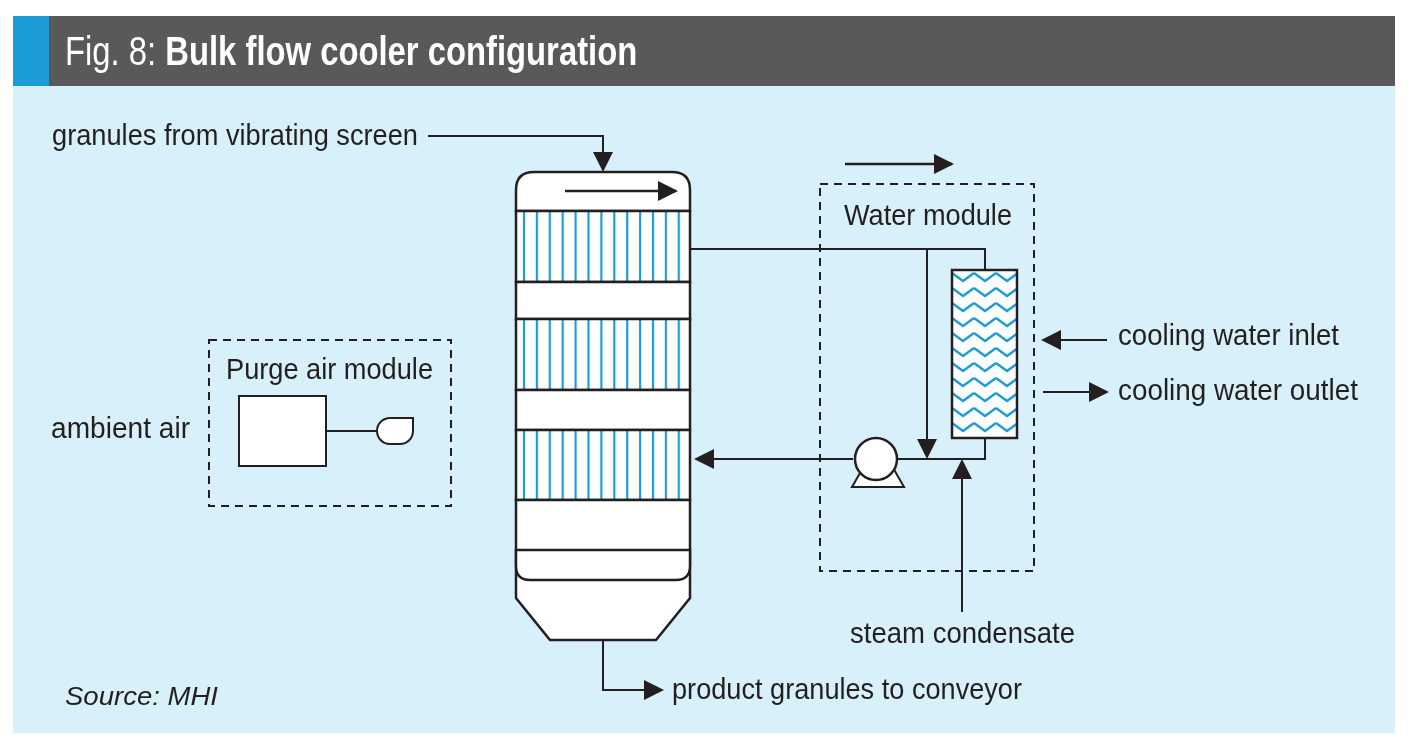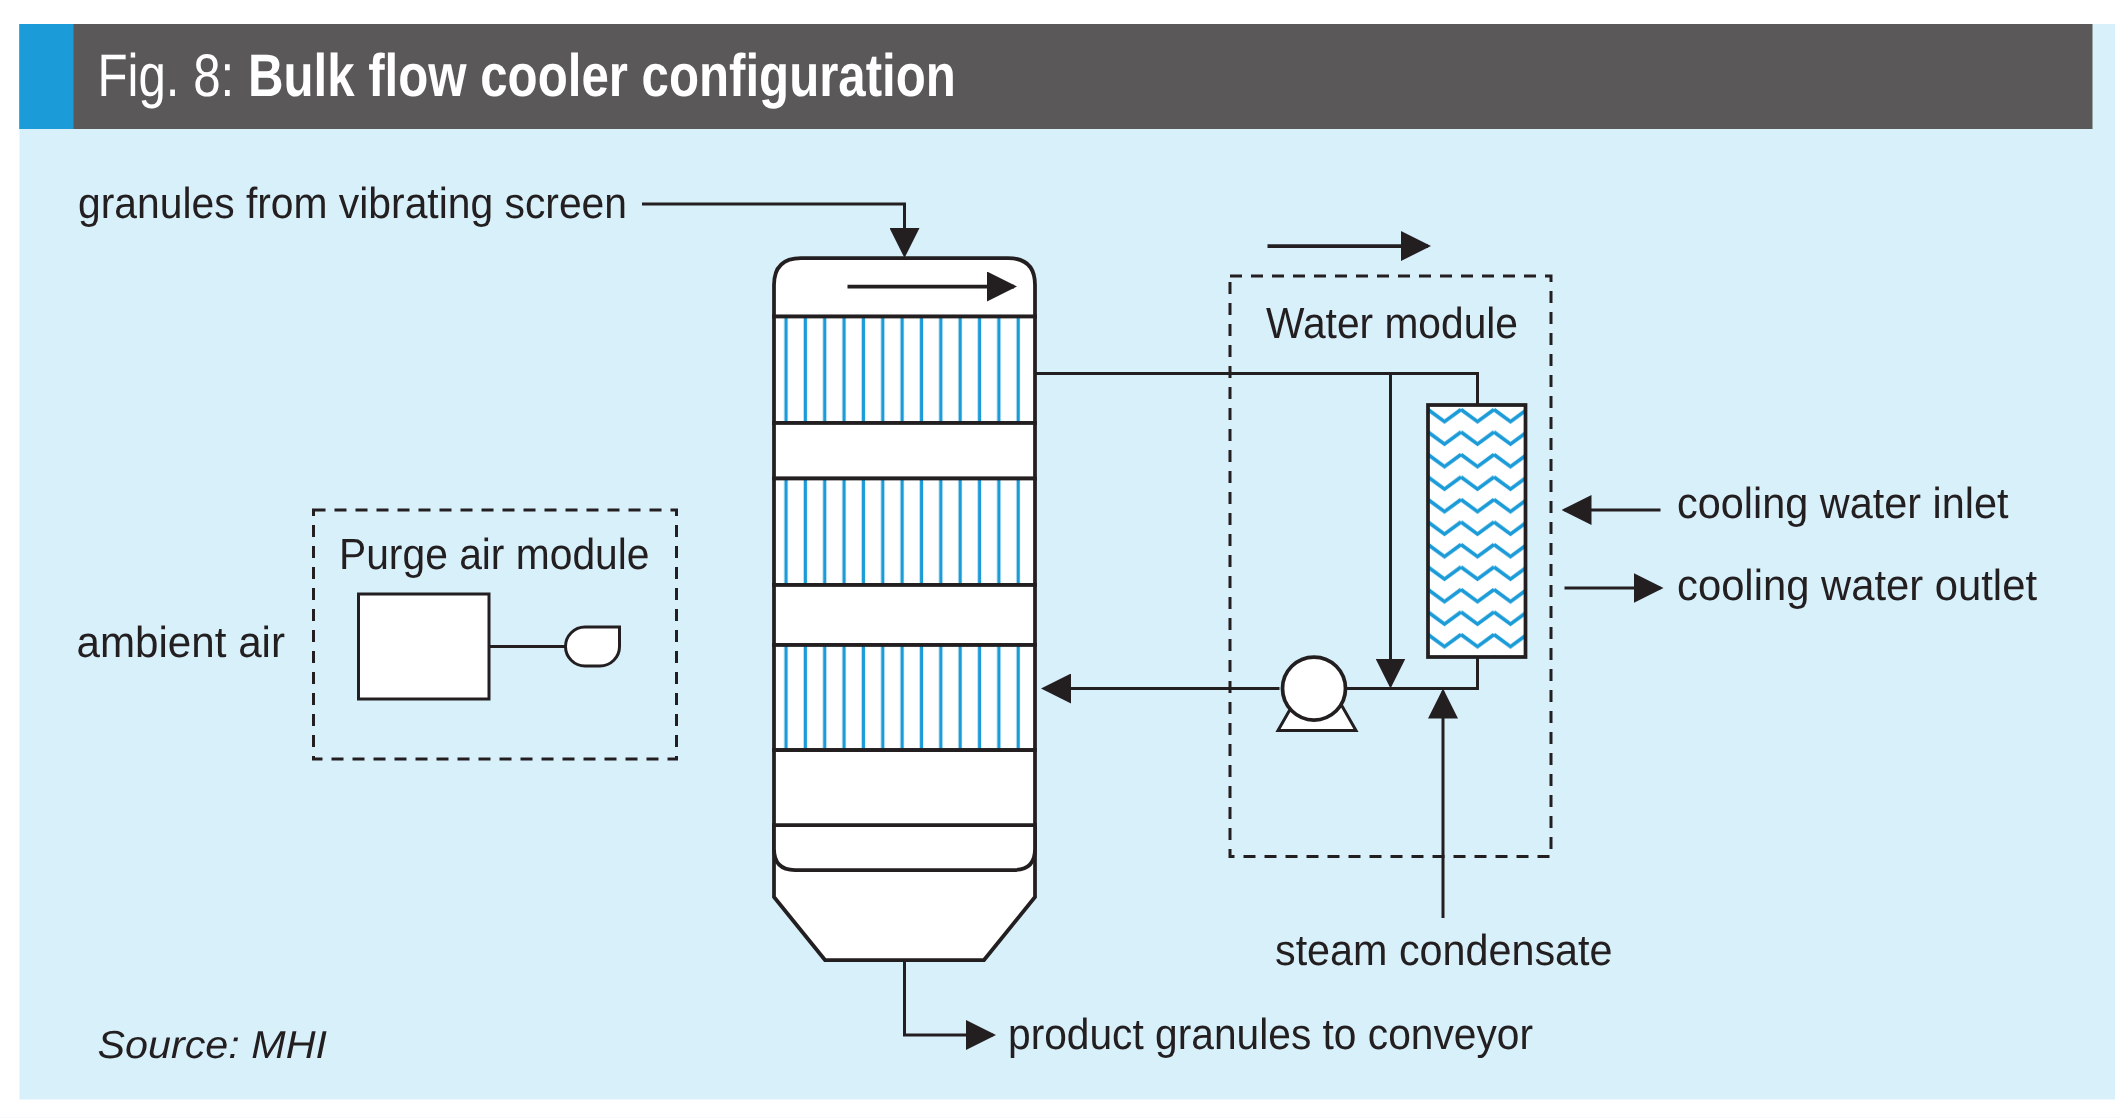--- a/index.html
+++ b/index.html
@@ -1,17 +1,17 @@
 <!DOCTYPE html>
 <html><head>
 <meta charset="utf-8">
 <style>
   html,body{margin:0;padding:0;background:#ffffff;}
   body{width:1414px;height:745px;position:relative;overflow:hidden;font-family:"Liberation Sans",sans-serif;}
-  .frame{position:absolute;left:13px;top:16px;width:1382px;height:717px;background:#d8f0fa;padding-left:15px;}
+  .frame{position:absolute;left:13px;top:16px;width:1382px;height:717px;background:#d8f0fa;}
   .header{position:absolute;left:0;top:0;width:1382px;height:70px;background:#5a5859;}
   .header .accent{position:absolute;left:0;top:0;width:36px;height:70px;background:#1b9bd7;}
   .header .title{position:absolute;left:52px;top:8px;color:#ffffff;font-size:40px;line-height:54px;font-family:"Liberation Sans",sans-serif;transform:scaleX(0.82);transform-origin:left center;white-space:nowrap;}
   .header .title .bold{font-weight:bold;}
   svg{position:absolute;left:0;top:0;}
   .lbl{font-family:"Liberation Sans",sans-serif;font-size:29px;fill:#231f20;}
   .src{font-family:"Liberation Sans",sans-serif;font-size:26px;fill:#231f20;font-style:italic;}
 </style>
 </head>
 <body>

